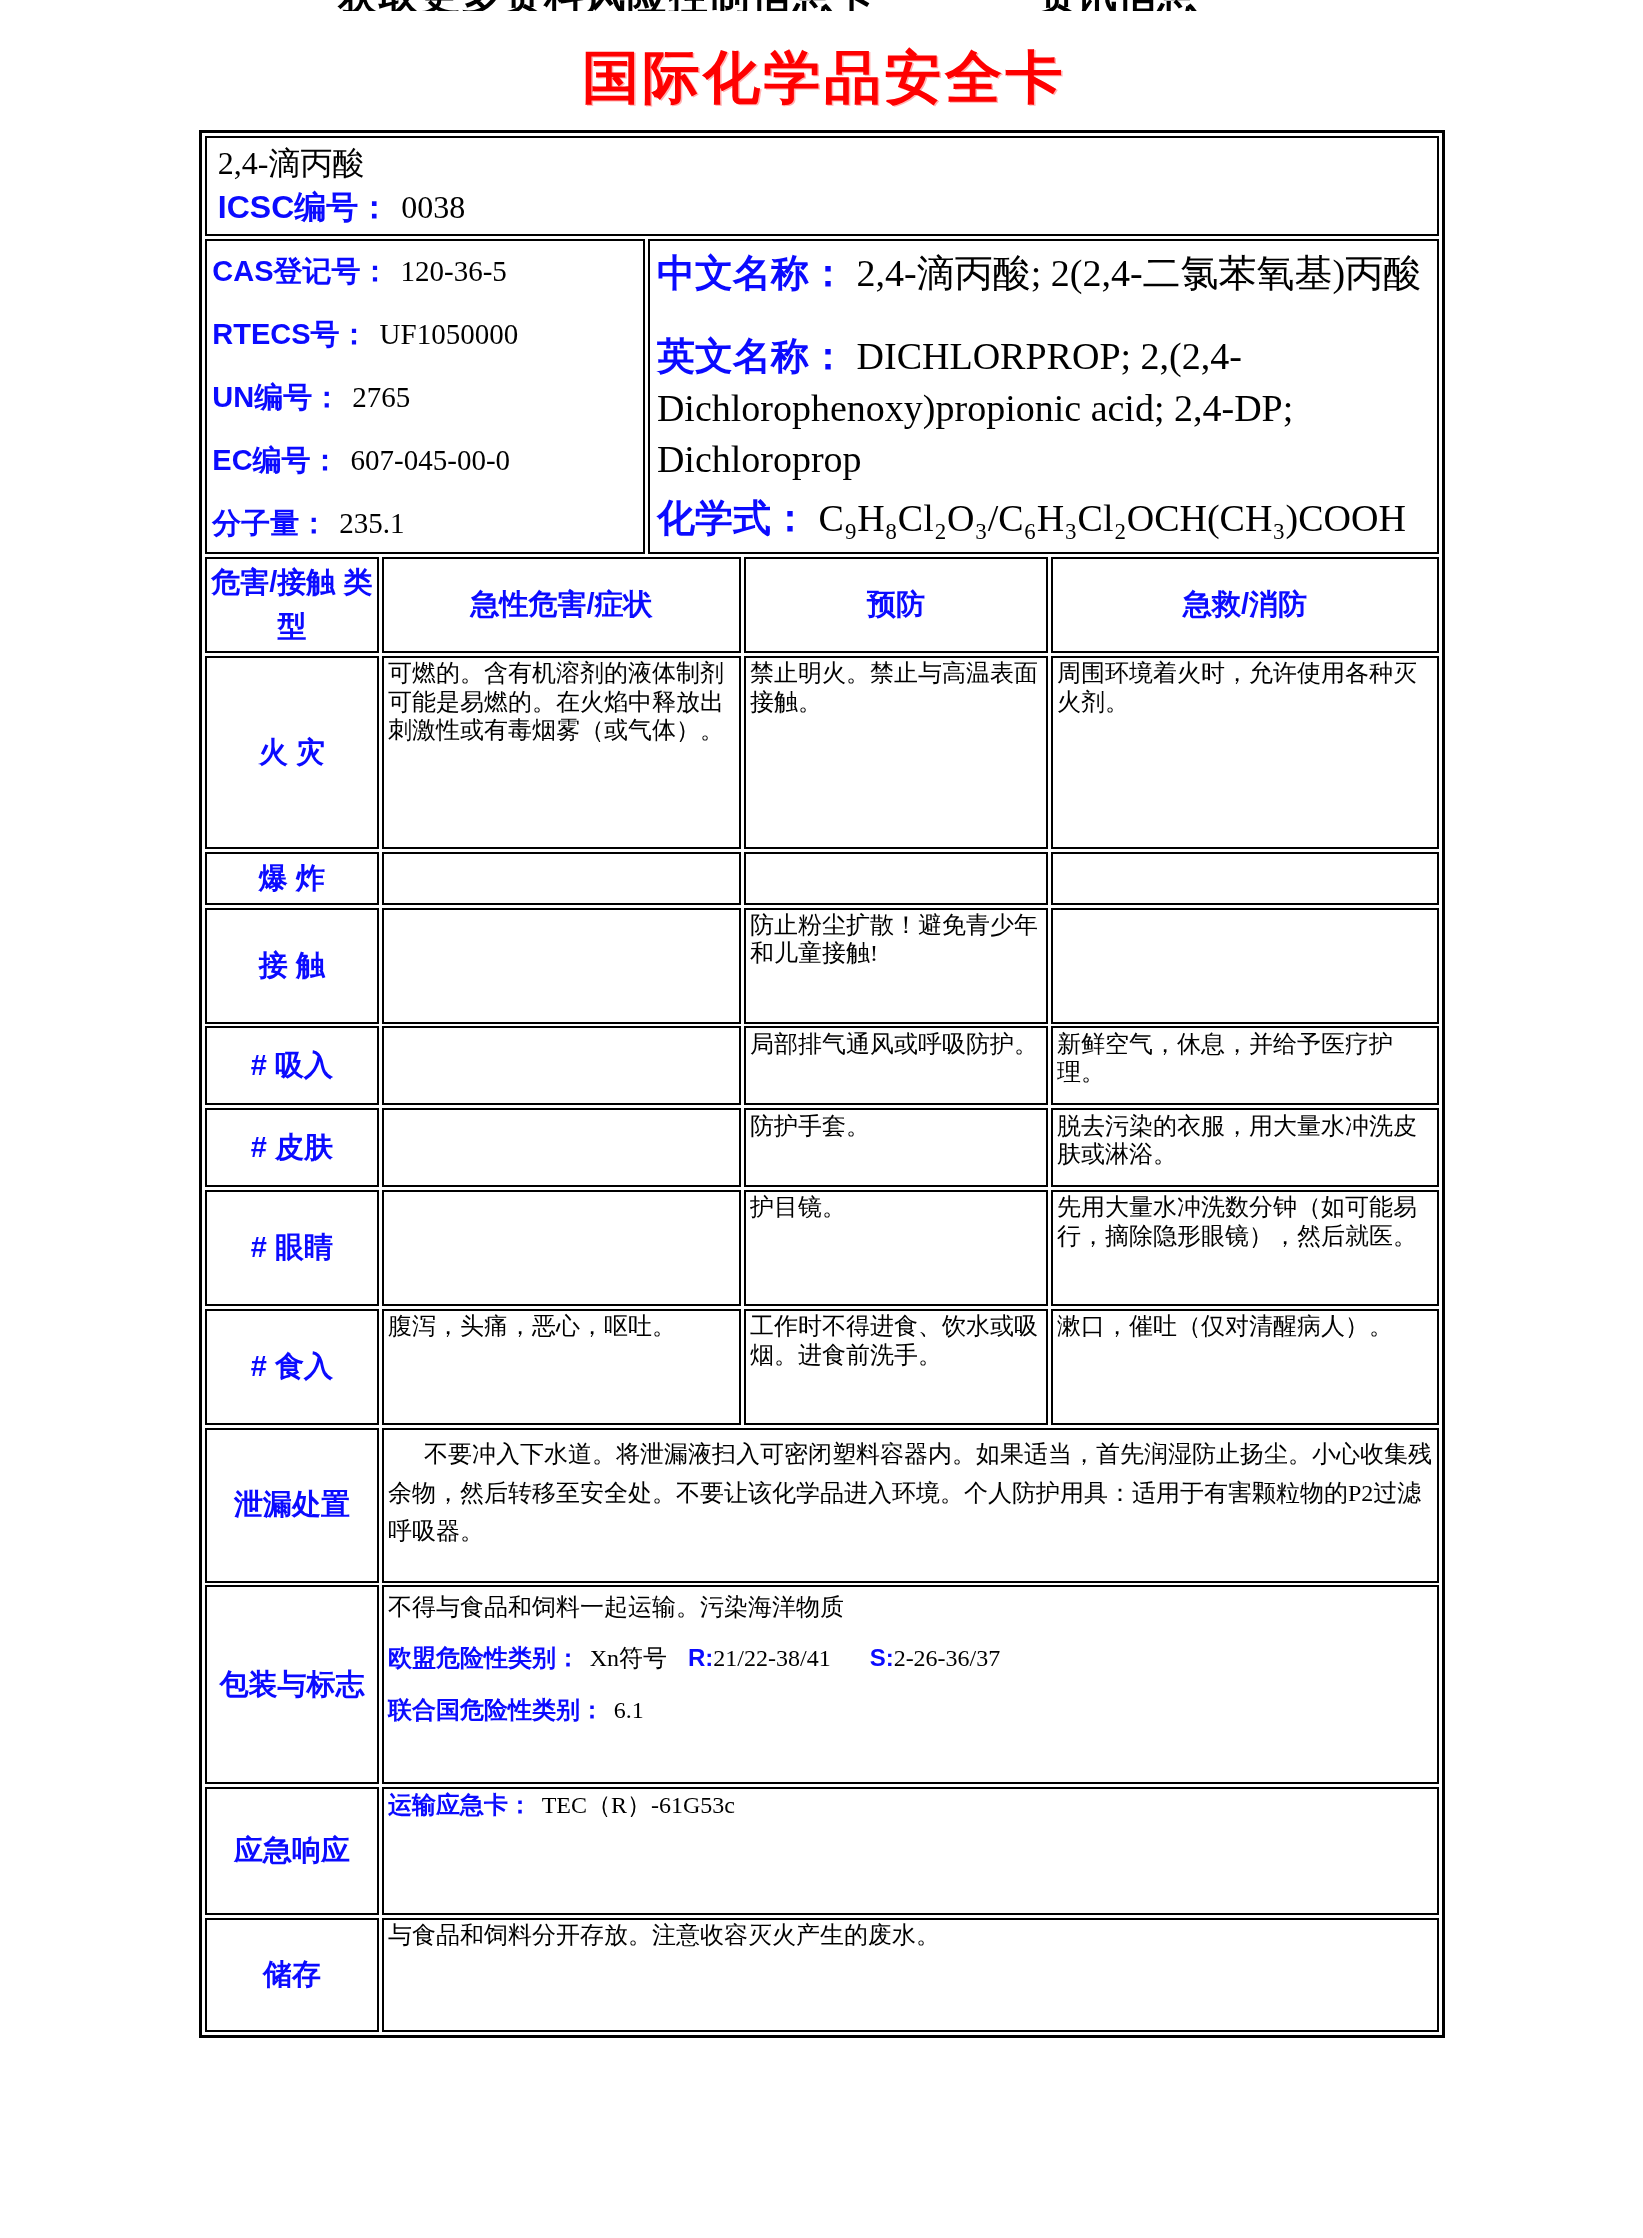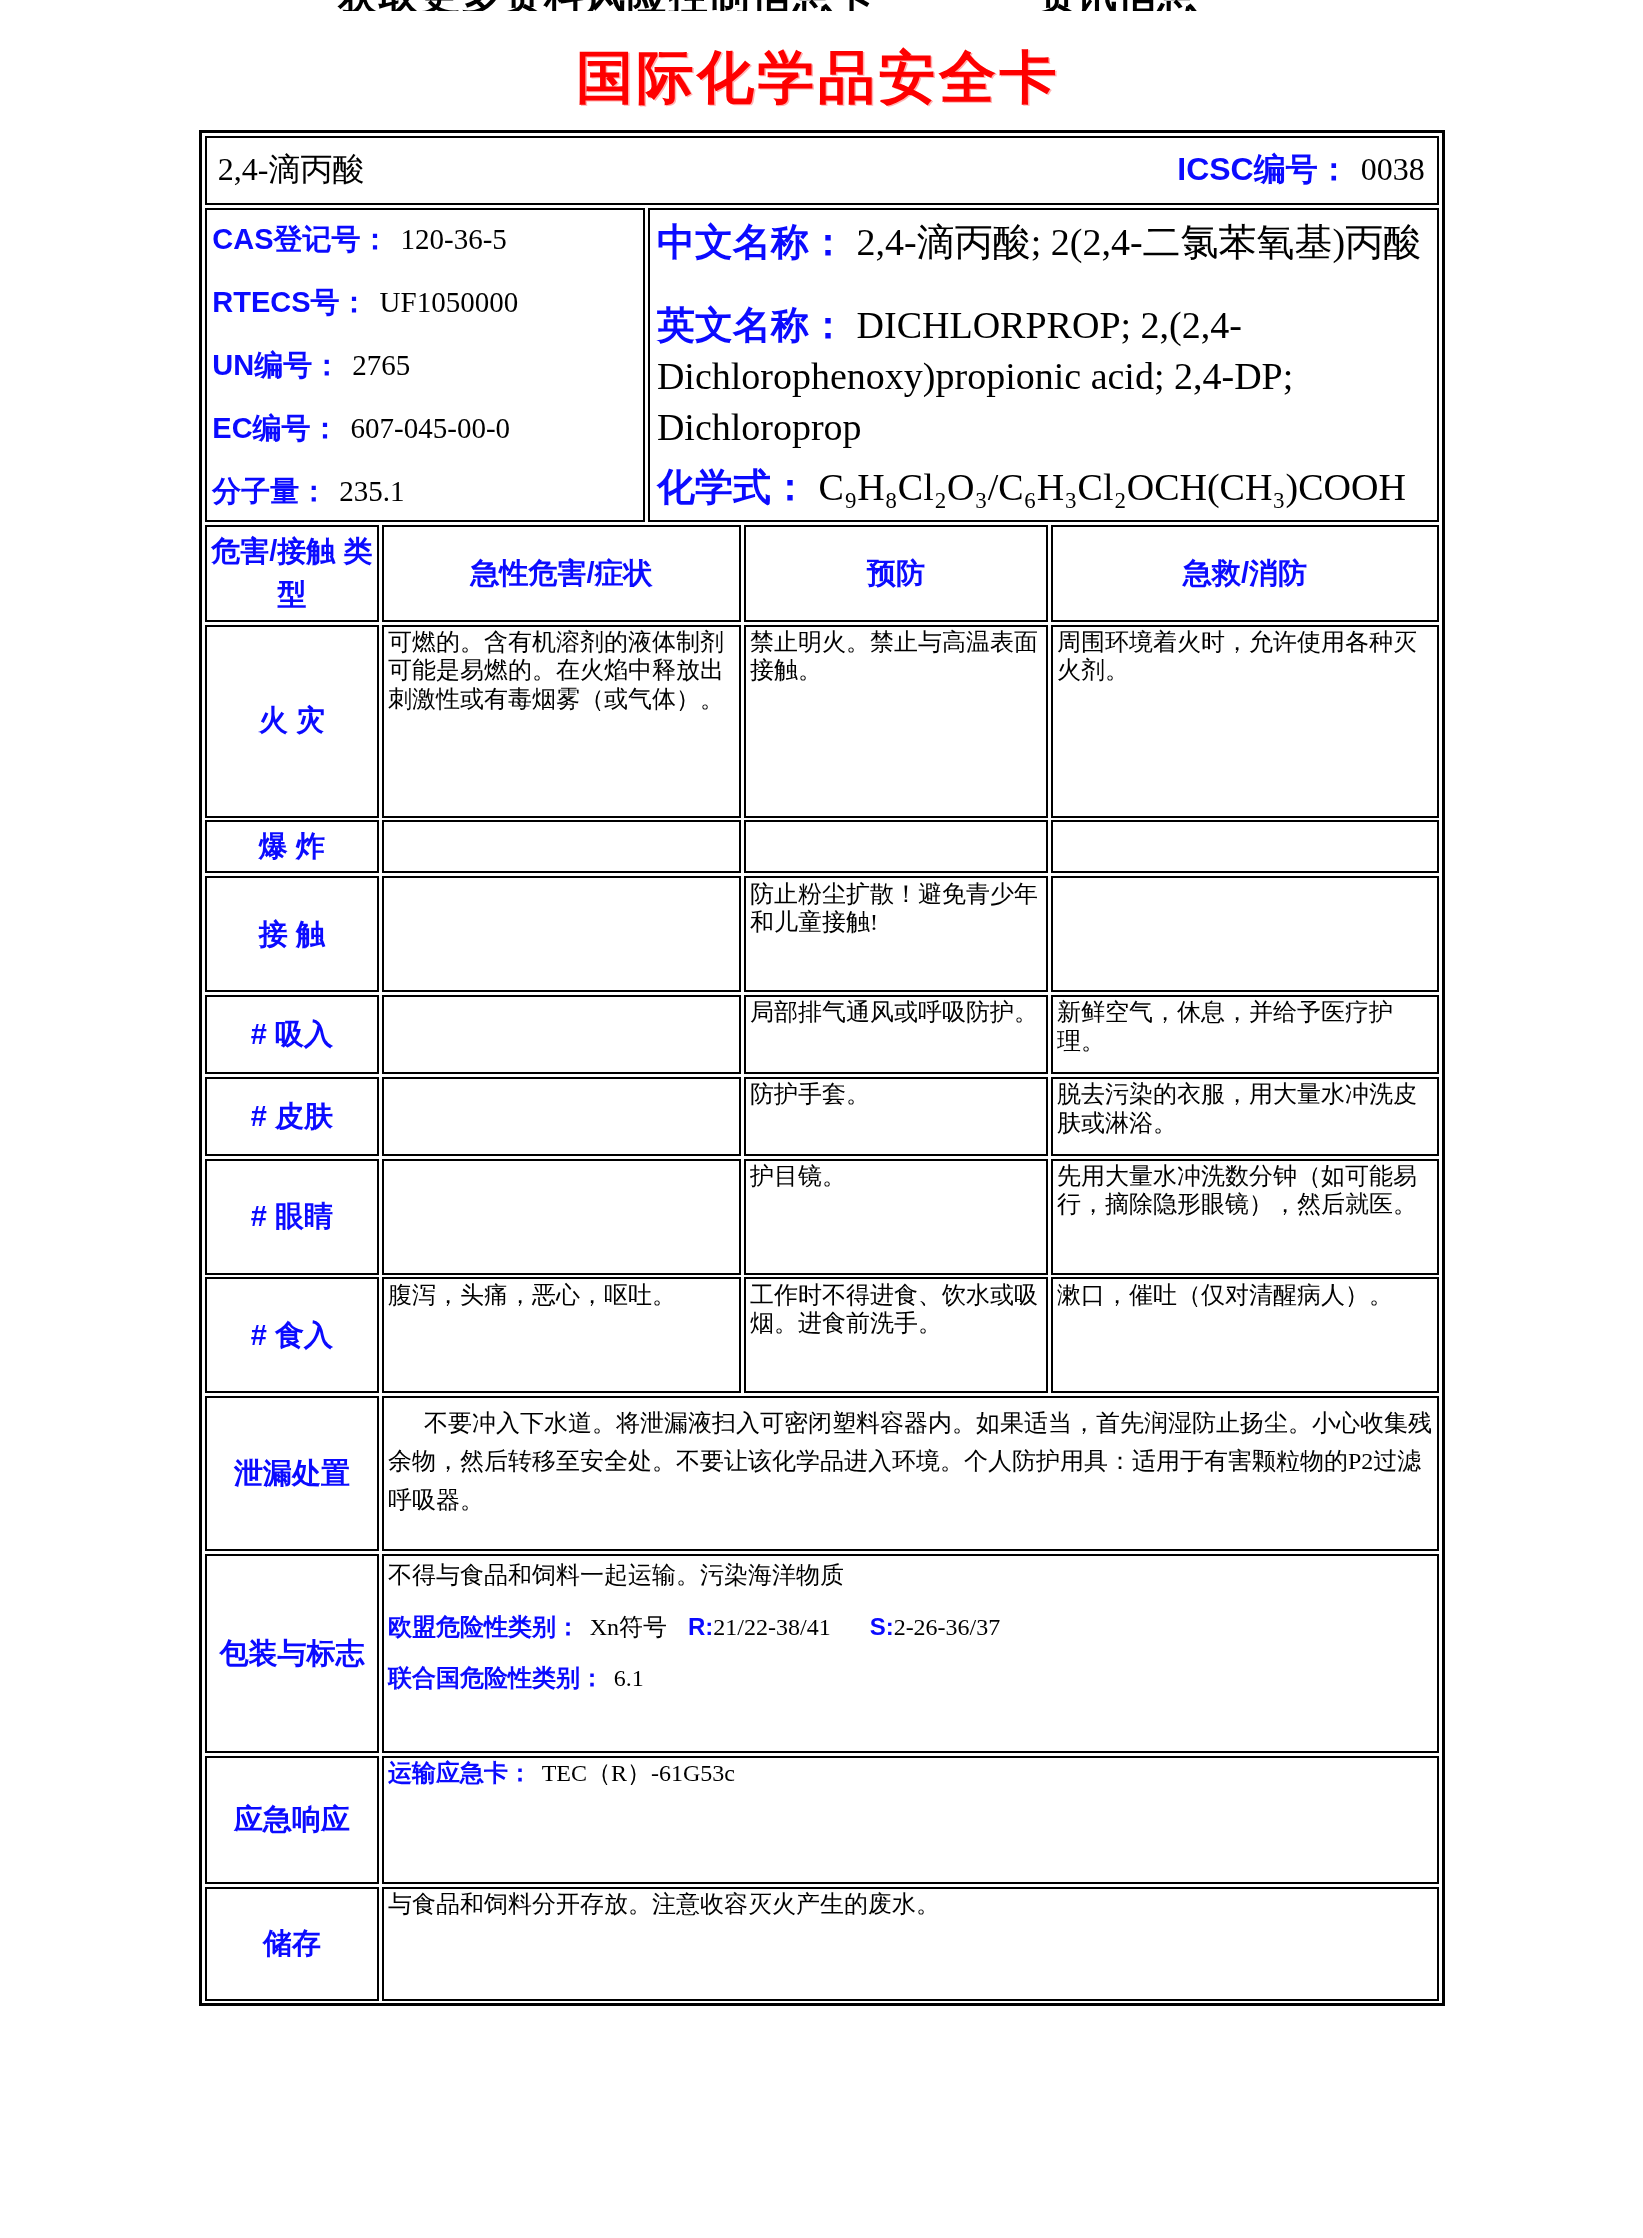--- a/index.html
+++ b/index.html
@@ -9,37 +9,37 @@
     overflow:hidden; font-family:"Liberation Serif", serif; color:#000;
   }
   
   .topclip{ position:absolute; top:0; left:0; width:100%; height:11px; overflow:hidden; }
   .tcl,.tcr{ position:absolute; top:-32px; font-family:"Liberation Sans",sans-serif;
              font-weight:bold; font-size:40px; color:#000; white-space:nowrap; }
   .tcl{ left:337px; letter-spacing:1.4px; }
   .tcr{ left:1037px; }
   
   .title{
-    position:absolute; top:40px; left:195px; width:1246px; text-align:center;
+    position:absolute; top:40px; left:201px; width:1246px; text-align:center;
     font-size:57px; font-weight:bold; color:#fe0000; letter-spacing:3.5px;
     text-shadow:1.4px 1.4px 0 #ffb4b4;
   }
   
   .card{
     position:absolute; left:199px; top:130px; width:1246px;
     border:3.5px solid #000; background:#fff; padding:2.8px;
     display:flex; flex-direction:column; gap:2.8px;
   }
   .secA{ display:grid; grid-template-columns:1fr; gap:2.8px; }
   .secB{ display:grid; grid-template-columns:636fr 1143fr; gap:2.8px; }
   .secC{ display:grid; grid-template-columns:252fr 520fr 440fr 562fr; gap:2.8px; }
   .cell{ border:2.8px solid #000; background:#fff; }
 
-  .rowA{ display:flex; justify-content:space-between; align-items:center;
-         min-height:69px; padding:4.2px 12.5px 4.2px 11px; font-size:32px; }
+  .rowA{ display:flex; justify-content:space-between; 
+         min-height:69px; padding:4.2px 12.5px 4.2px 11px; font-size:32px;flex-direction:column; }
   .blab{ color:#0b0bff; font-family:"Liberation Sans",sans-serif; font-weight:bold; }
   .sp{ margin-left:11px; }
 
   .idcell{ padding:9.7px 4.2px 8.3px 5.5px; font-size:29px; min-height:233px;
            display:flex; flex-direction:column; justify-content:space-between; }
   .idline{ line-height:1.4; white-space:nowrap; }
   .namecell{ padding:7px 5.5px 7px 7px; font-size:38px; line-height:1.35; }
   .cnline{ margin-bottom:32px; }
   .enline{ margin-bottom:8.3px; }
 

